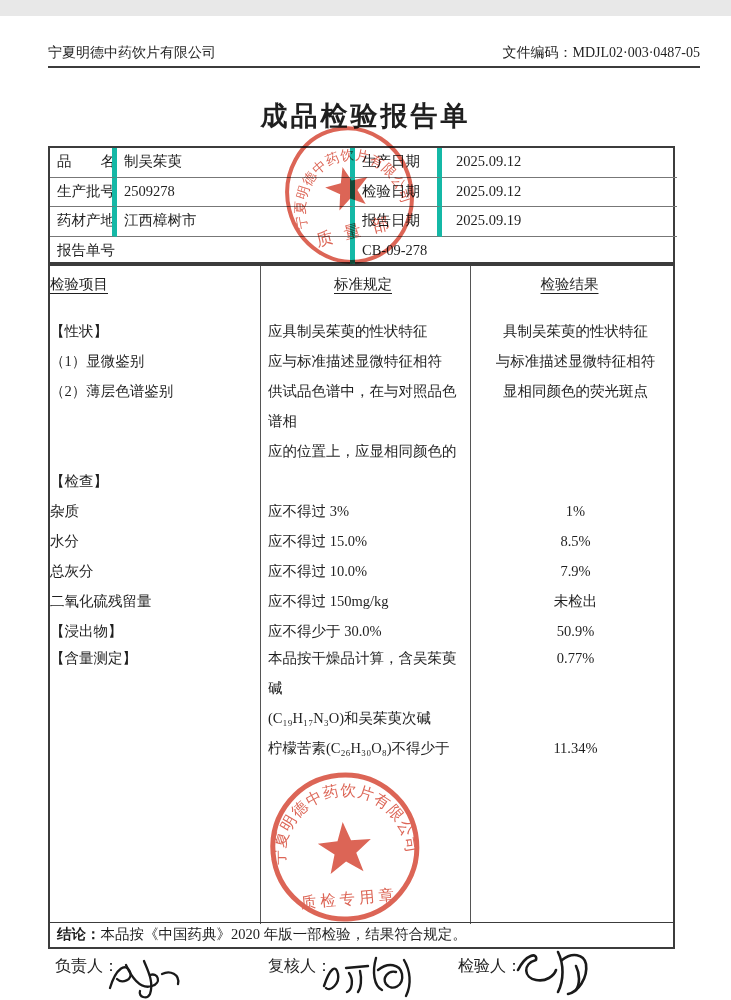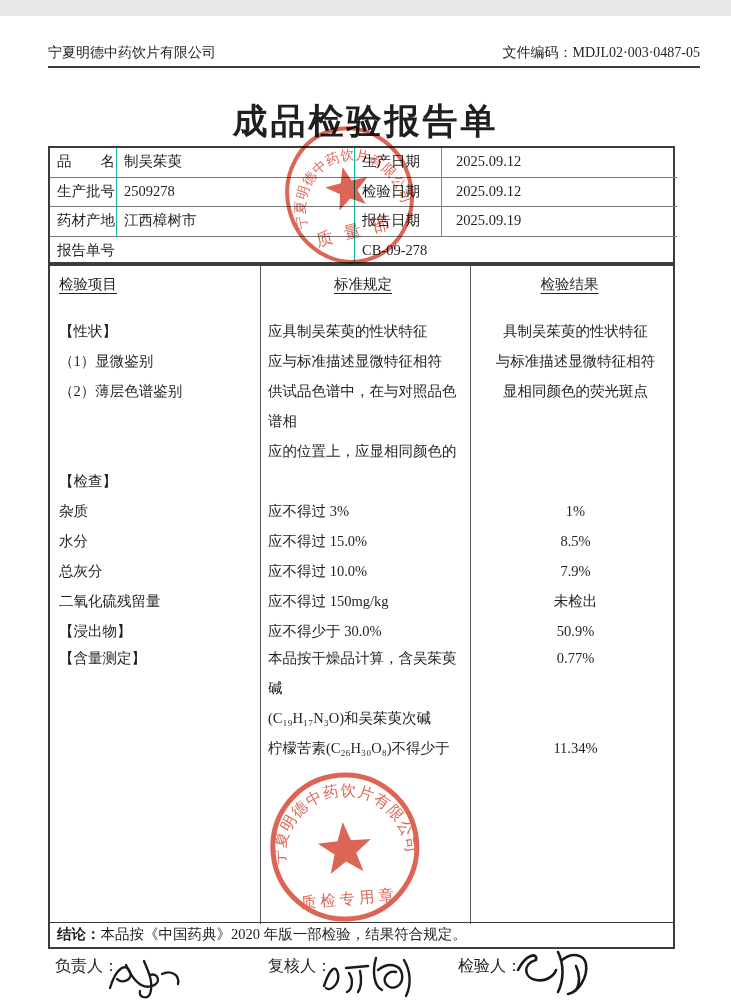--- a/index.html
+++ b/index.html
@@ -4,43 +4,43 @@
 <style>
   html,body{margin:0;padding:0;background:#e8e8e8;}
   .page{
     position:relative;width:731px;height:1000px;background:#ffffff;
     font-family:"Liberation Serif","DejaVu Serif",serif;color:#1f1f1f;
     overflow:hidden;margin:16px auto;
   }
   
   .hdr-bar{position:absolute;left:48px;top:28px;width:652px;display:flex;justify-content:space-between;font-size:14px;}
   .hdr-rule{position:absolute;left:48px;top:50px;width:652px;border-bottom:2.5px solid #3c3c3c;}
-  .title{position:absolute;left:0;top:82px;width:731px;text-align:center;font-size:35px;font-weight:bold;letter-spacing:3px;}
+  .title{position:absolute;left:0;top:82px;width:731px;text-align:center;font-size:27px;font-weight:bold;letter-spacing:3px;}
   
   .info-table{
     position:absolute;left:48px;top:130px;width:627px;height:118px;
     display:grid;grid-template-columns:67px 238px 87px 235px;grid-auto-rows:29.5px;
     border:2px solid #3c3c3c;box-sizing:border-box;font-size:14.5px;
   }
-  .info-table>div{border-right:1px solid #14b8a6;border-bottom:1px solid #777;
+  .info-table>div{border-right:5px solid #14b8a6;border-bottom:1px solid #777;
     padding-left:7px;line-height:27px;white-space:pre;overflow:hidden;box-sizing:border-box;}
   .info-table>div.last-col{border-right:none;}
   .info-table>div.last-row{border-bottom:none;}
   .info-table>div.date-val{padding-left:14px;}
   .span2a{grid-column:1 / span 2;}
   .span2b{grid-column:3 / span 2;}
   
   .insp-table{
     position:absolute;left:48px;top:248px;width:627px;height:685px;
     border:2px solid #3c3c3c;box-sizing:border-box;font-size:14.5px;
   }
   .vline{position:absolute;top:0;width:1px;height:658px;background:#555;}
   .vline.v1{left:210px;} .vline.v2{left:420px;}
   .irow{display:grid;grid-template-columns:210px 210px 203px;}
-  .irow>div{padding-left:9px;padding-right:4px;line-height:30px;white-space:pre-line;overflow:hidden;box-sizing:border-box;}
+  .irow>div{padding-left:0;padding-right:4px;line-height:30px;white-space:pre-line;overflow:hidden;box-sizing:border-box;}
   .irow>div.std-cell{padding-left:8px;}
   .irow>div.res-cell{padding-left:12px;text-align:center;}
   .h30{height:30px;} .h27{height:27px;} .h90{height:90px;} .sp{height:14px;}
   .head-row{height:36px;}
   .head-row>div{line-height:36px;}
   .head-row .uh{text-decoration:underline;text-underline-offset:4px;}
   .head-row .c{text-align:center;padding-left:0;}
   .concl-row{
     position:absolute;left:0;bottom:0;width:100%;height:25px;border-top:1.5px solid #3c3c3c;
     box-sizing:border-box;line-height:23px;padding-left:7px;font-size:14.5px;white-space:pre;

